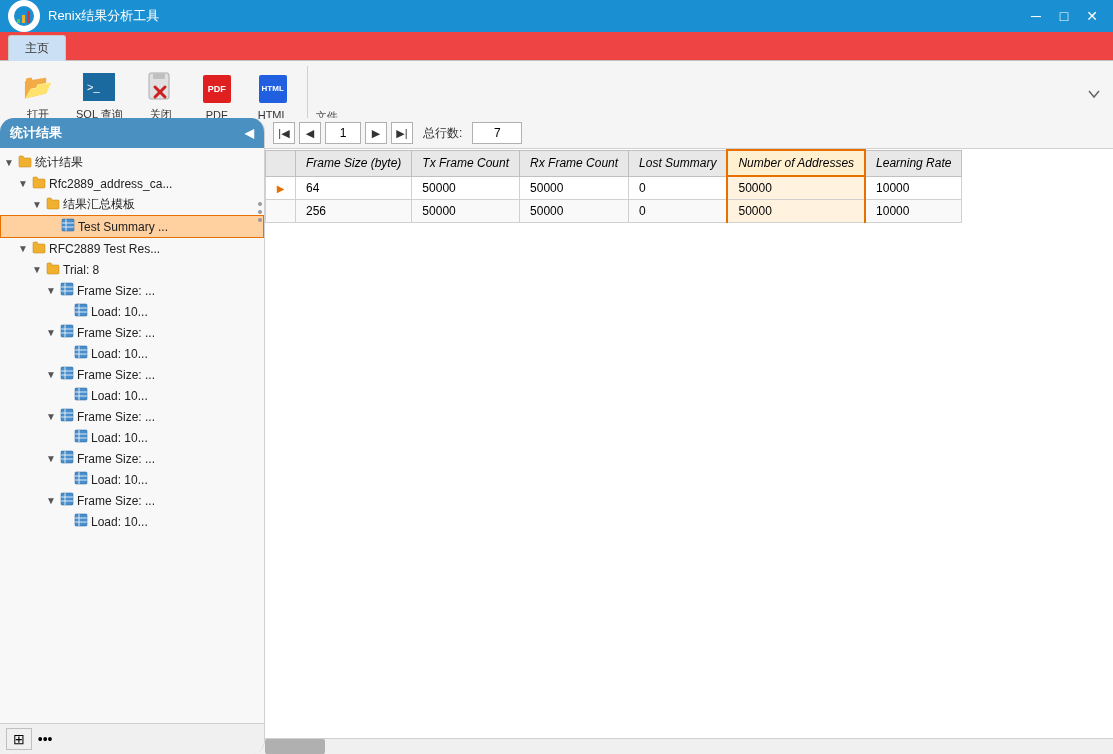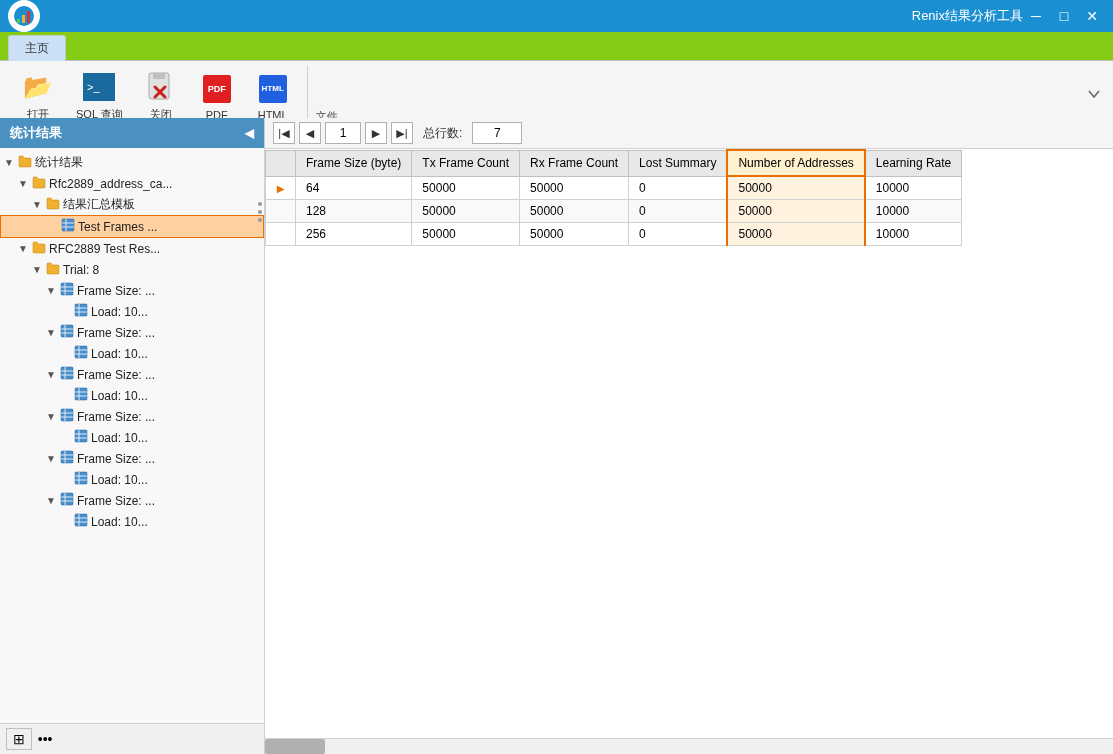--- a/index.html
+++ b/index.html
@@ -9,21 +9,21 @@
     .titlebar {
       background: #1a8fd1;
       height: 32px;
       display: flex;
       align-items: center;
       justify-content: space-between;
       padding: 0 8px;
       color: white;
       font-size: 13px;
     }
-    .titlebar-title { flex: 1; text-align: right; }
+    .titlebar-title { flex: 1; text-align: left; }
     .titlebar-controls { display: flex; gap: 2px; }
     .titlebar-btn {
       width: 26px; height: 26px;
       background: transparent;
       border: none;
       color: white;
       font-size: 14px;
       cursor: pointer;
       display: flex; align-items: center; justify-content: center;
     }
@@ -63,20 +63,21 @@
     }
 
     
     .sidebar {
       width: 265px;
       background: #f8f8f8;
       border-right: 1px solid #d0d0d0;
       display: flex;
       flex-direction: column;
       overflow: hidden;
+      border-radius: 14px;
     }
     .sidebar-header {
       background: #4a90c0;
       color: white;
       font-size: 13px;
       font-weight: bold;
       padding: 6px 10px;
       display: flex;
       align-items: center;
       justify-content: space-between;
@@ -165,21 +166,21 @@
       font-size: 12px;
       min-width: 600px;
     }
     table th {
       background: #e8e8e8;
       border: 1px solid #c0c0c0;
       padding: 5px 10px;
       font-weight: normal;
       text-align: left;
       white-space: nowrap;
-      position: sticky; top: 0;
+      position: sticky; top: 0; font-style: italic;
     }
     table td {
       border: 1px solid #d0d0d0;
       padding: 4px 10px;
       white-space: nowrap;
     }
     table tr:nth-child(even) td { background: #f9f9f9; }
     .col-number { width: 30px; text-align: center; color: #999; font-size: 11px; }
     .highlight-col {
       background: #fff3e0 !important;
@@ -246,21 +247,21 @@
       height: 86px;
       border-bottom: 2px solid #c0c0c0;
       display: flex;
       flex-direction: column;
     }
     .ribbon-tab-row {
       display: flex;
       align-items: flex-end;
       padding: 0 8px;
       padding-top: 2px;
-      background: #84cc16;
+      background: #ef4444;
     }
     .rtab {
       padding: 4px 16px;
       font-size: 12px;
       cursor: pointer;
       border: 1px solid #c8c8c8;
       border-bottom: none;
       background: #cce0f5;
       color: #333;
       border-radius: 3px 3px 0 0;
@@ -393,21 +394,21 @@
         </div>
         <div class="tree-item selected">
           <span class="tree-indent" style="width: 42px; display: inline-block;"></span>
           <span class="tree-arrow"></span>
           <span class="tree-icon"><svg width="14" height="14" viewBox="0 0 14 14">
               <rect x="1" y="1" width="12" height="12" rx="1" fill="#4a8fcc" stroke="#2060a0" stroke-width="0.5"></rect>
               <line x1="1" y1="5" x2="13" y2="5" stroke="white" stroke-width="0.8"></line>
               <line x1="1" y1="9" x2="13" y2="9" stroke="white" stroke-width="0.8"></line>
               <line x1="5" y1="1" x2="5" y2="13" stroke="white" stroke-width="0.8"></line>
             </svg></span>
-          <span class="tree-label">Test Frames ...</span>
+          <span class="tree-label">Test Summary ...</span>
         </div>
         <div class="tree-item">
           <span class="tree-indent" style="width: 14px; display: inline-block;"></span>
           <span class="tree-arrow">▼</span>
           <span class="tree-icon"><svg width="14" height="14" viewBox="0 0 14 14">
               <path d="M1 3 Q1 2 2 2 L5 2 L6 4 L12 4 Q13 4 13 5 L13 12 Q13 13 12 13 L2 13 Q1 13 1 12 Z" fill="#f0b030" stroke="#c08010" stroke-width="0.5"></path>
             </svg></span>
           <span class="tree-label">RFC2889 Test Res...</span>
         </div>
         <div class="tree-item">
@@ -593,29 +594,20 @@
               <td class="col-number"><span class="row-arrow">▶</span></td>
               <td>64</td>
               <td>50000</td>
               <td>50000</td>
               <td>0</td>
               <td class="highlight-col">50000</td>
               <td>10000</td>
             </tr>
             <tr>
               <td class="col-number"></td>
-              <td>128</td>
-              <td>50000</td>
-              <td>50000</td>
-              <td>0</td>
-              <td class="highlight-col">50000</td>
-              <td>10000</td>
-            </tr>
-            <tr>
-              <td class="col-number"></td>
               <td>256</td>
               <td>50000</td>
               <td>50000</td>
               <td>0</td>
               <td class="highlight-col">50000</td>
               <td>10000</td>
             </tr>
           </tbody>
       </table>
     </div>

